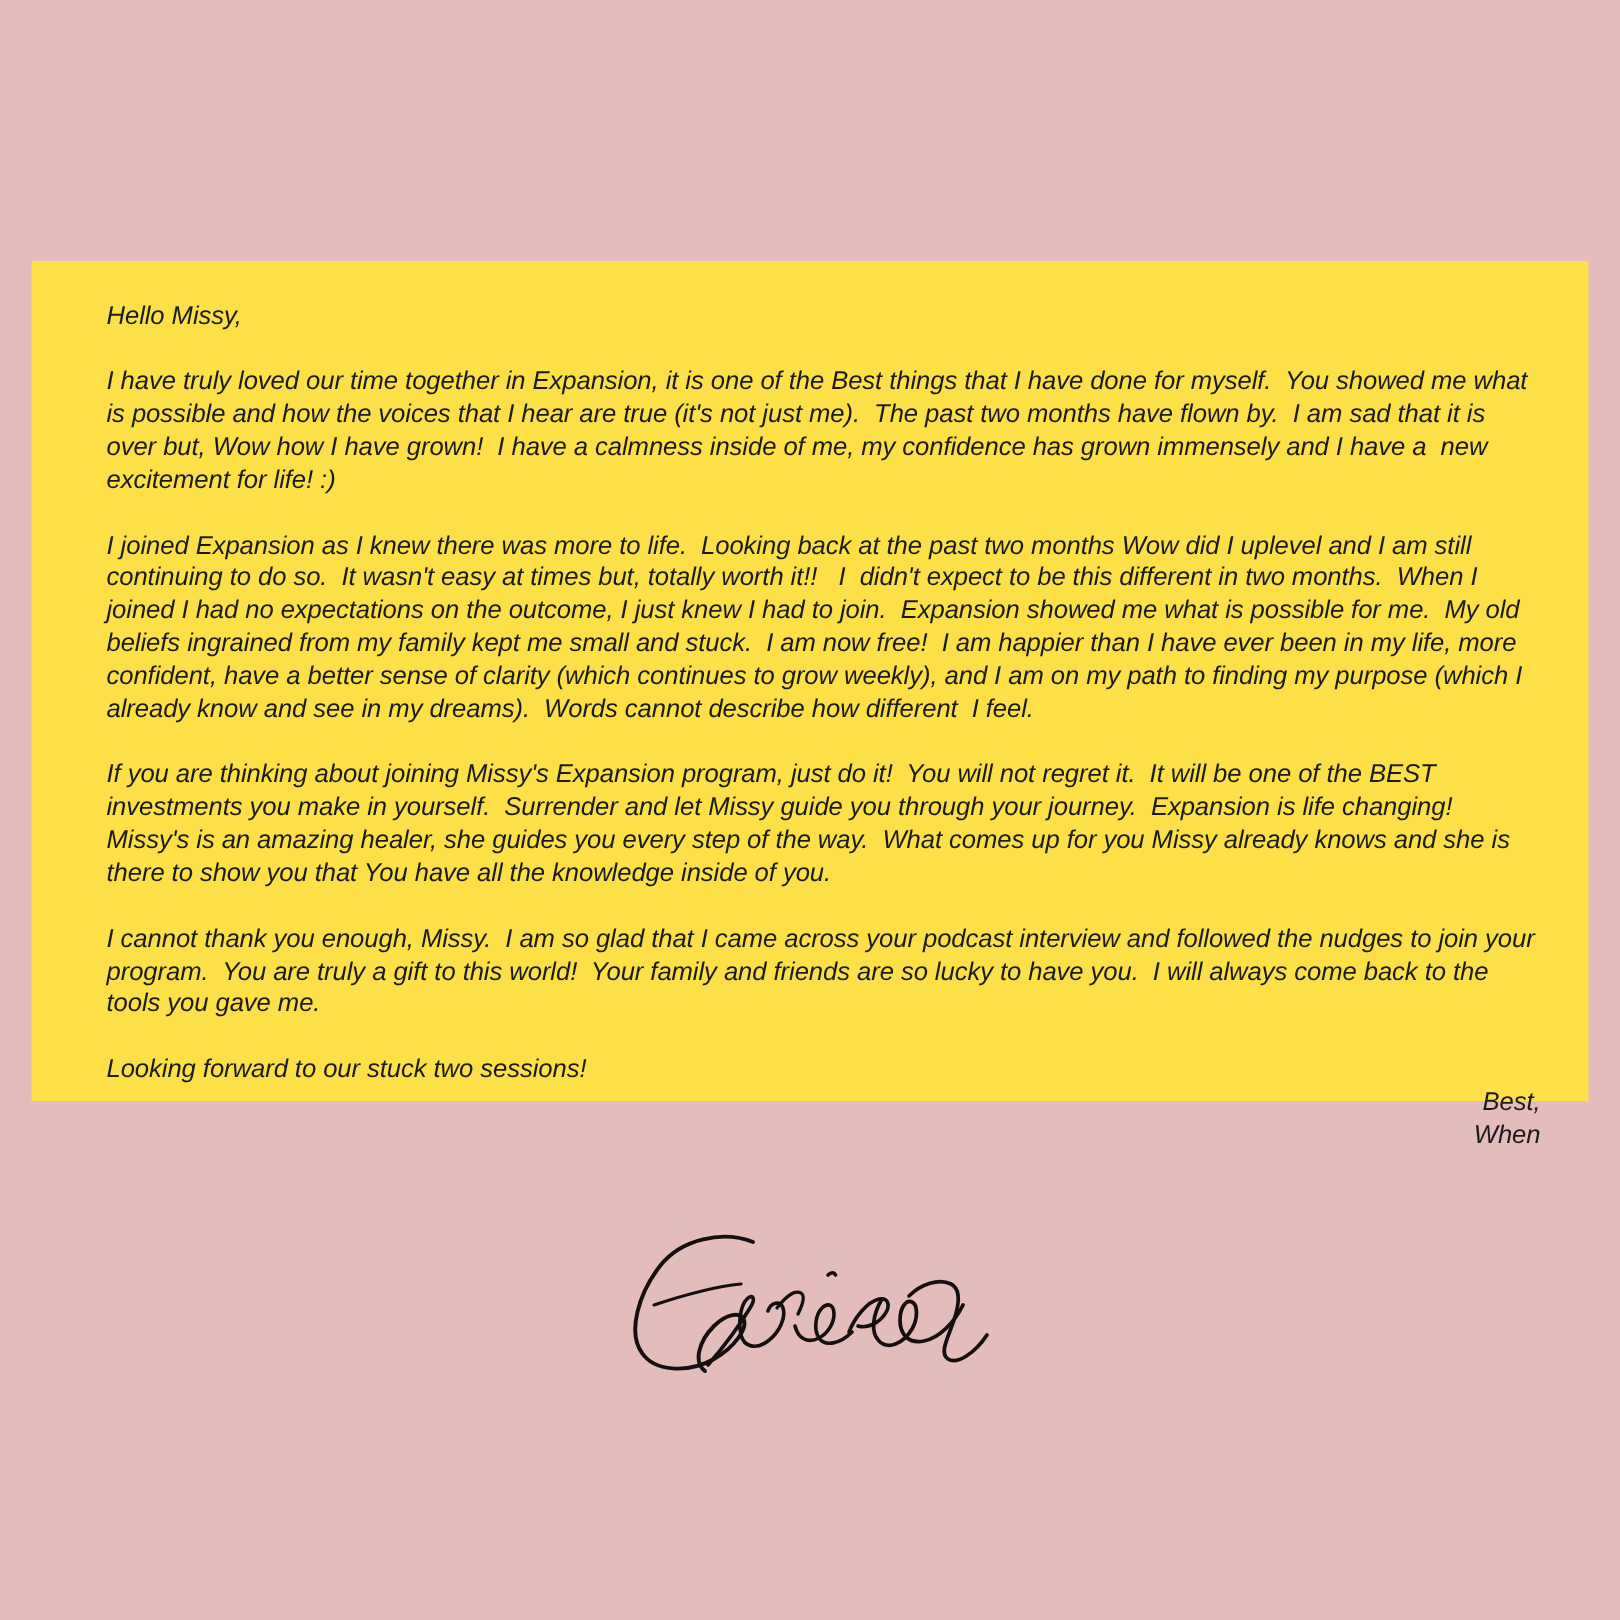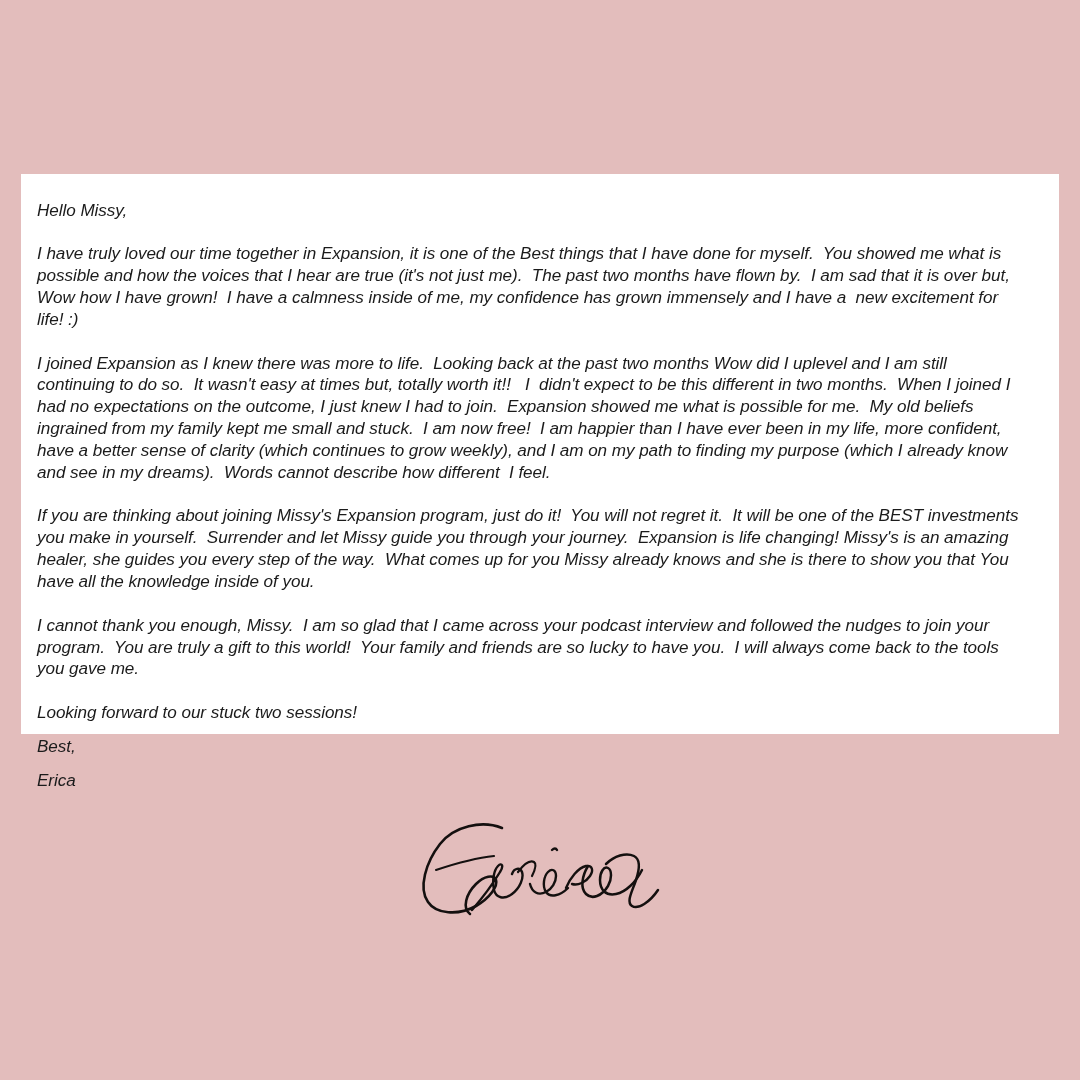--- a/index.html
+++ b/index.html
@@ -18,41 +18,42 @@
     width: 1080px;
     height: 1080px;
     background: #e3bdbc;
   }
   .testimonial-card {
     position: absolute;
     left: 21px;
     top: 174px;
     width: 1038px;
     height: 560px;
-    background: #ffffff;
+    background: #fde047;
     box-sizing: border-box;
-    padding: 26px 32px 0 16px;
+    padding: 26px 32px 0 50px;
   }
   .letter {
     font-family: "Liberation Sans", sans-serif;
     font-style: italic;
     font-size: 17.1px;
     line-height: 21.9px;
     color: #1b1b1b;
     letter-spacing: -0.05px;
   }
   .para {
     margin: 0;
     white-space: pre-wrap;
   }
   .para + .para {
     margin-top: 21.5px;
   }
   .para.tight + .para.tight {
-    margin-top: 12px;
+    margin-top: 0;
+    text-align: right;
   }
   .signature-wrap {
     position: absolute;
     left: 0;
     top: 800px;
     width: 1080px;
     height: 140px;
     display: flex;
     align-items: center;
     justify-content: center;
@@ -68,21 +69,21 @@
 
   <div class="testimonial-card">
     <div class="letter">
       <p class="para">Hello Missy,</p>
       <p class="para">I have truly loved our time together in Expansion, it is one of the Best things that I have done for myself.  You showed me what is possible and how the voices that I hear are true (it's not just me).  The past two months have flown by.  I am sad that it is over but, Wow how I have grown!  I have a calmness inside of me, my confidence has grown immensely and I have a  new excitement for life! :)</p>
       <p class="para">I joined Expansion as I knew there was more to life.  Looking back at the past two months Wow did I uplevel and I am still continuing to do so.  It wasn't easy at times but, totally worth it!!   I  didn't expect to be this different in two months.  When I joined I had no expectations on the outcome, I just knew I had to join.  Expansion showed me what is possible for me.  My old beliefs ingrained from my family kept me small and stuck.  I am now free!  I am happier than I have ever been in my life, more confident, have a better sense of clarity (which continues to grow weekly), and I am on my path to finding my purpose (which I already know and see in my dreams).  Words cannot describe how different  I feel.</p>
       <p class="para">If you are thinking about joining Missy's Expansion program, just do it!  You will not regret it.  It will be one of the BEST investments you make in yourself.  Surrender and let Missy guide you through your journey.  Expansion is life changing! Missy's is an amazing healer, she guides you every step of the way.  What comes up for you Missy already knows and she is there to show you that You have all the knowledge inside of you.</p>
       <p class="para">I cannot thank you enough, Missy.  I am so glad that I came across your podcast interview and followed the nudges to join your program.  You are truly a gift to this world!  Your family and friends are so lucky to have you.  I will always come back to the tools you gave me.</p>
       <p class="para tight">Looking forward to our stuck two sessions!</p>
       <p class="para tight">Best,</p>
-      <p class="para tight">Erica</p>
+      <p class="para tight">When</p>
     </div>
   </div>
 
   <div class="signature-wrap">
     <svg class="signature-svg" width="260" height="120" viewBox="0 0 260 120" aria-label="Erica">
       <g fill="none" stroke="#14100f" stroke-linecap="round" stroke-linejoin="round">
         <path d="M92 18 C72 10, 44 16, 30 34 C16 52, 8 78, 18 92 C26 104, 48 106, 66 96 C80 88, 88 76, 86 70 C84 64, 74 66, 66 74 C56 84, 52 98, 60 104" stroke-width="2.6"></path>
         <path d="M26 60 C44 54, 64 48, 84 46" stroke-width="2.1"></path>
         <path d="M62 100 C74 86, 84 72, 90 62 C94 56, 92 52, 88 56 C84 60, 82 70, 84 80 C86 88, 94 90, 102 84 C110 78, 114 68, 112 62 C110 57, 104 58, 102 64" stroke-width="2.4"></path>
         <path d="M108 62 C114 54, 120 50, 124 52 C127 54, 125 60, 122 66" stroke-width="2.2"></path>

